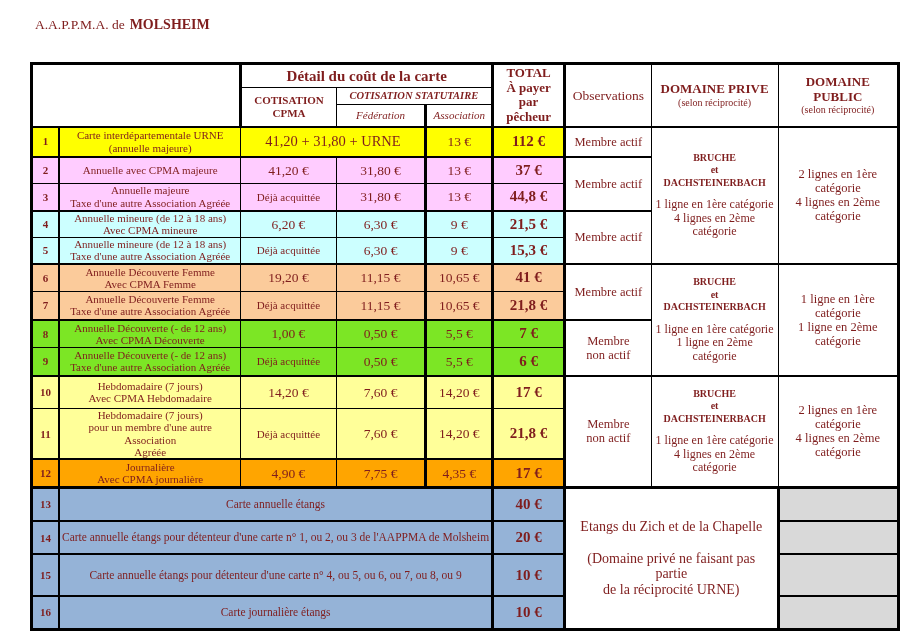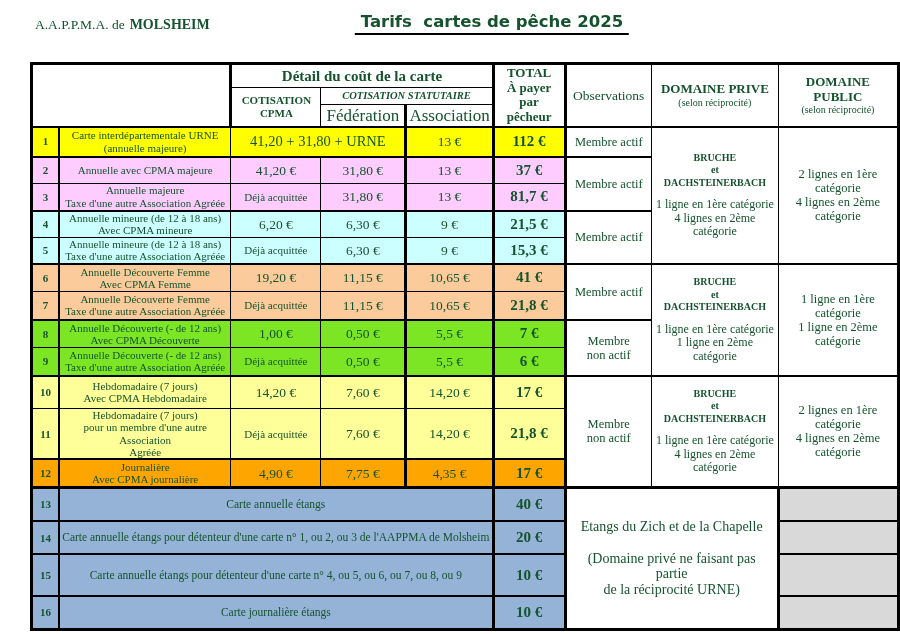--- a/index.html
+++ b/index.html
@@ -1,17 +1,17 @@
 <!DOCTYPE html>
 <html><head>
 <meta charset="utf-8">
 <style>
   html,body{margin:0;padding:0;background:#fff;}
   .page{position:relative;width:900px;height:634px;background:#fff;
-        font-family:"Liberation Serif",serif;color:#14532d;overflow:hidden;}
+        font-family:"Liberation Serif",serif;color:#7f1d1d;overflow:hidden;}
   .org{position:absolute;left:35px;top:17px;font-size:13.5px;}
   .org .bold{font-weight:bold;margin-left:5px;font-size:14px;}
   .title{position:absolute;left:50%;top:12px;transform:translateX(-50%);margin-left:42px;
          font-family:"DejaVu Sans",sans-serif;font-weight:bold;font-size:16.5px;
          border-bottom:2px solid #000;padding:0 6px 2px;white-space:pre;}
   .footnote{position:absolute;left:30px;top:614px;font-size:10px;font-weight:bold;letter-spacing:.2px;}
 
   table.tarifs{position:absolute;left:30px;top:62px;border-collapse:collapse;table-layout:fixed;
                border:3px solid #000;}
   table.tarifs td{border:1px solid #000;padding:0 2px;vertical-align:middle;text-align:center;
@@ -20,21 +20,21 @@
   tr.gt3>td{border-top-width:3px;}
   .bl3{border-left:3px solid #000 !important;}
   .br3{border-right:3px solid #000 !important;}
   .br2{border-right:2px solid #000 !important;}
   .pre{white-space:pre-line;}
 
   
   .hdr-detail{font-weight:bold;font-size:15px;}
   .hdr-cpma{font-weight:bold;font-size:11px;}
   .hdr-stat{font-weight:bold;font-size:10.5px;font-style:italic;}
-  .hdr-sub{font-size:17px;}
+  .hdr-sub{font-size:11px;font-style:italic;}
   .hdr-total{font-weight:bold;font-size:13px;line-height:1.25;}
   .hdr-obs{font-size:13.5px;}
   .dom-title{font-weight:bold;font-size:13px;}
   .dom-subtitle{font-size:10px;}
 
   
   .num{font-weight:bold;font-size:11px;}
   .desc{font-size:11px;}
   .desc-left{font-size:11.5px;text-align:left;padding-left:7px;white-space:nowrap;}
   .money{font-size:13.5px;}
@@ -52,21 +52,20 @@
   .y{background:#FFFF00;} .p{background:#FFCCFF;} .c{background:#CCFFFF;}
   .pe{background:#FBCB9B;} .g{background:#7CE625;} .py{background:#FFFF99;}
   .o{background:#FFA500;} .b{background:#95B3D7;}
 </style>
 </head>
 <body>
 
 <div class="page">
 
   <div class="org"><span>A.A.P.P.M.A. de</span><span class="bold">MOLSHEIM</span></div>
-  <div class="title">Tarifs  cartes de pêche 2025</div>
 
   <table class="tarifs">
     <colgroup>
       <col style="width:28px">
         <col style="width:172px">
         <col style="width:90px">
       <col style="width:85px">
         <col style="width:63px">
         <col style="width:73px">
       <col style="width:87px">
@@ -130,21 +129,21 @@
       <td rowspan="2" class="obs">Membre actif</td>
     </tr>
 
     <tr style="height:27px">
       <td class="num p br2">3</td>
       <td class="desc pre p">Annuelle majeure
 Taxe d'une autre Association Agréée</td>
       <td class="deja p">Déjà acquittée</td>
       <td class="money p">31,80 €</td>
       <td class="money p bl3 br3">13 €</td>
-      <td class="total p bl3 br3">81,7 €</td>
+      <td class="total p bl3 br3">44,8 €</td>
     </tr>
 
     <tr class="gt2" style="height:27px">
       <td class="num c br2">4</td>
       <td class="desc pre c">Annuelle mineure (de 12 à 18 ans)
 Avec CPMA mineure</td>
       <td class="money c">6,20 €</td>
       <td class="money c">6,30 €</td>
       <td class="money c bl3 br3">9 €</td>
       <td class="total c bl3 br3">21,5 €</td>

